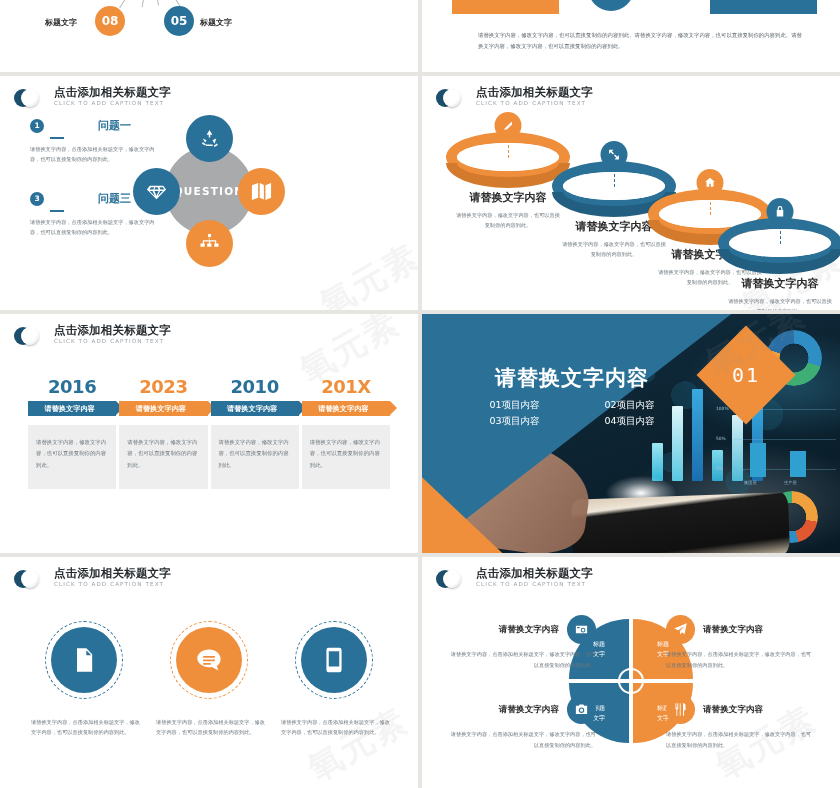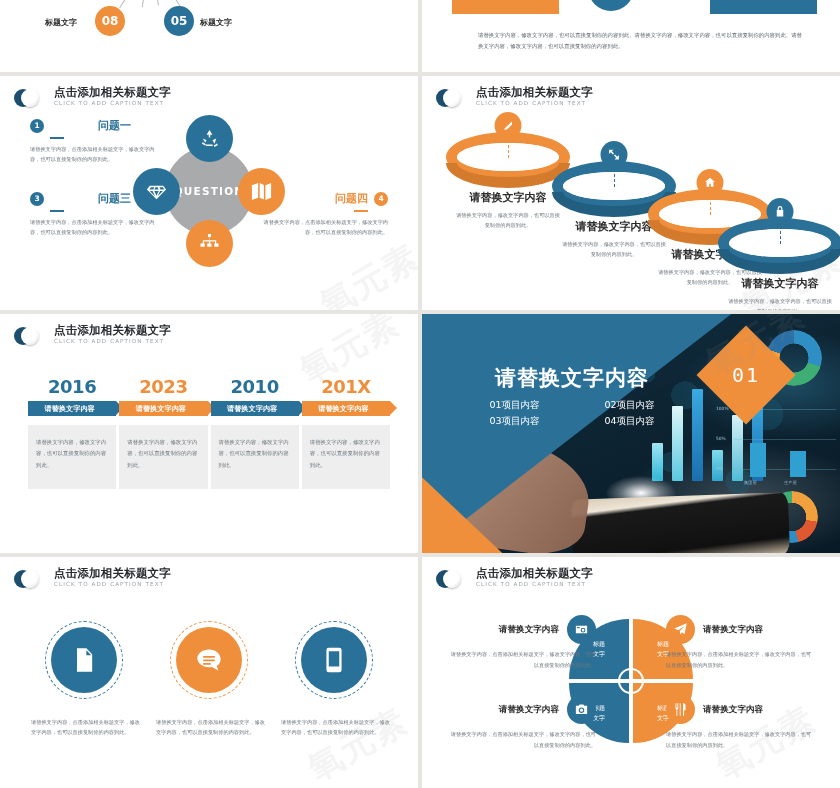--- a/index.html
+++ b/index.html
@@ -279,28 +279,20 @@
 
     <div class="q-item" style="left:30px;top:115px;">
       <div class="hd">
           <div class="num" style="background:#2a7199">3</div>
         <div class="ttl">问题三</div>
         </div>
       <div class="rule"></div>
       <p>请替换文字内容，点击添加相关标题文字，修改文字内容，也可以直接复制你的内容到此。</p>
     </div>
 
-    <div class="q-item ora" style="right:30px;top:115px;">
-      <div class="hd">
-          <div class="ttl">问题四</div>
-        <div class="num" style="background:#ef8f3c">4</div>
-        </div>
-      <div class="rule"></div>
-      <p>请替换文字内容，点击添加相关标题文字，修改文字内容，也可以直接复制你的内容到此。</p>
-    </div>
   </div>
 
   <div class="slide">
     <div class="cap">
       <div class="logo">
           <div class="moon"></div>
           <div class="ball"></div>
         </div>
       <div class="txt">
         <div class="t1">点击添加相关标题文字</div>

